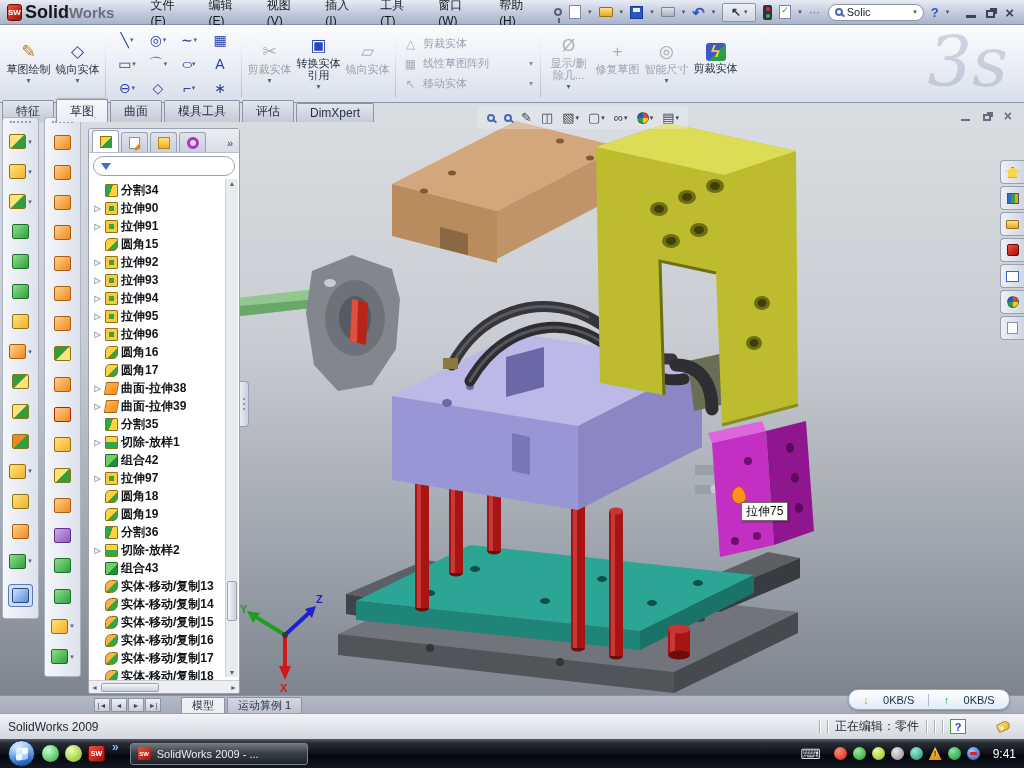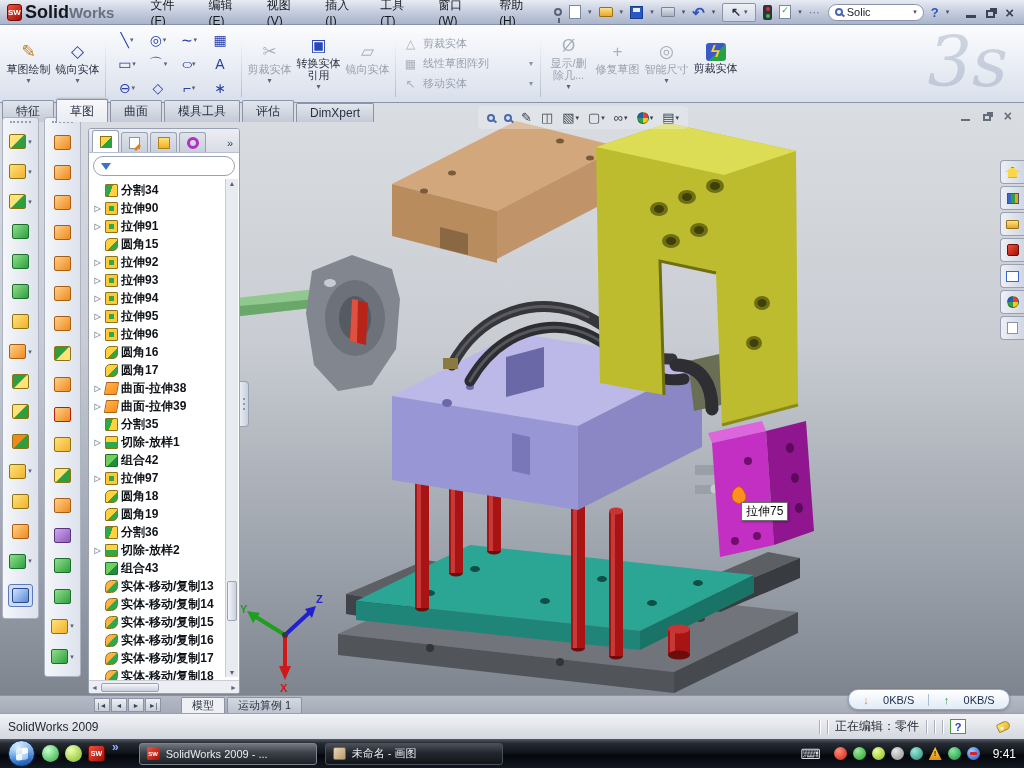--- a/index.html
+++ b/index.html
@@ -964,28 +964,24 @@
   <div id="taskbar">
     <div class="orb">
         <span class="flag"></span>
       </div>
     <div id="quicklaunch" style="display:flex;gap:6px;align-items:center;">
         <span class="ql ql-green"></span>
         <span class="ql ql-lime"></span>
         <span class="ql ql-sw">SW</span>
       </div>
     <span class="chev">»</span>
-    <div id="taskwins" style="display:flex;gap:8px;margin-left:13px;">
+    <div id="taskwins" style="display:flex;gap:0;margin-left:4px;">
         <div class="taskwin active">
           <span class="tw-sw">SW</span>
           <span class="lbl">SolidWorks 2009 - ...</span>
-        </div>
-        <div class="taskwin">
-          <span class="tw-paint"></span>
-          <span class="lbl">未命名 - 画图</span>
         </div>
       </div>
     <div id="tb-spacer"></div>
     <span class="kb">⌨</span>
     <div id="tray" style="display:flex;gap:6px;align-items:center;margin-left:6px;">
         <span class="tray c-red"></span>
         <span class="tray c-green"></span>
         <span class="tray c-lime"></span>
         <span class="tray c-gray"></span>
         <span class="tray c-teal"></span>

